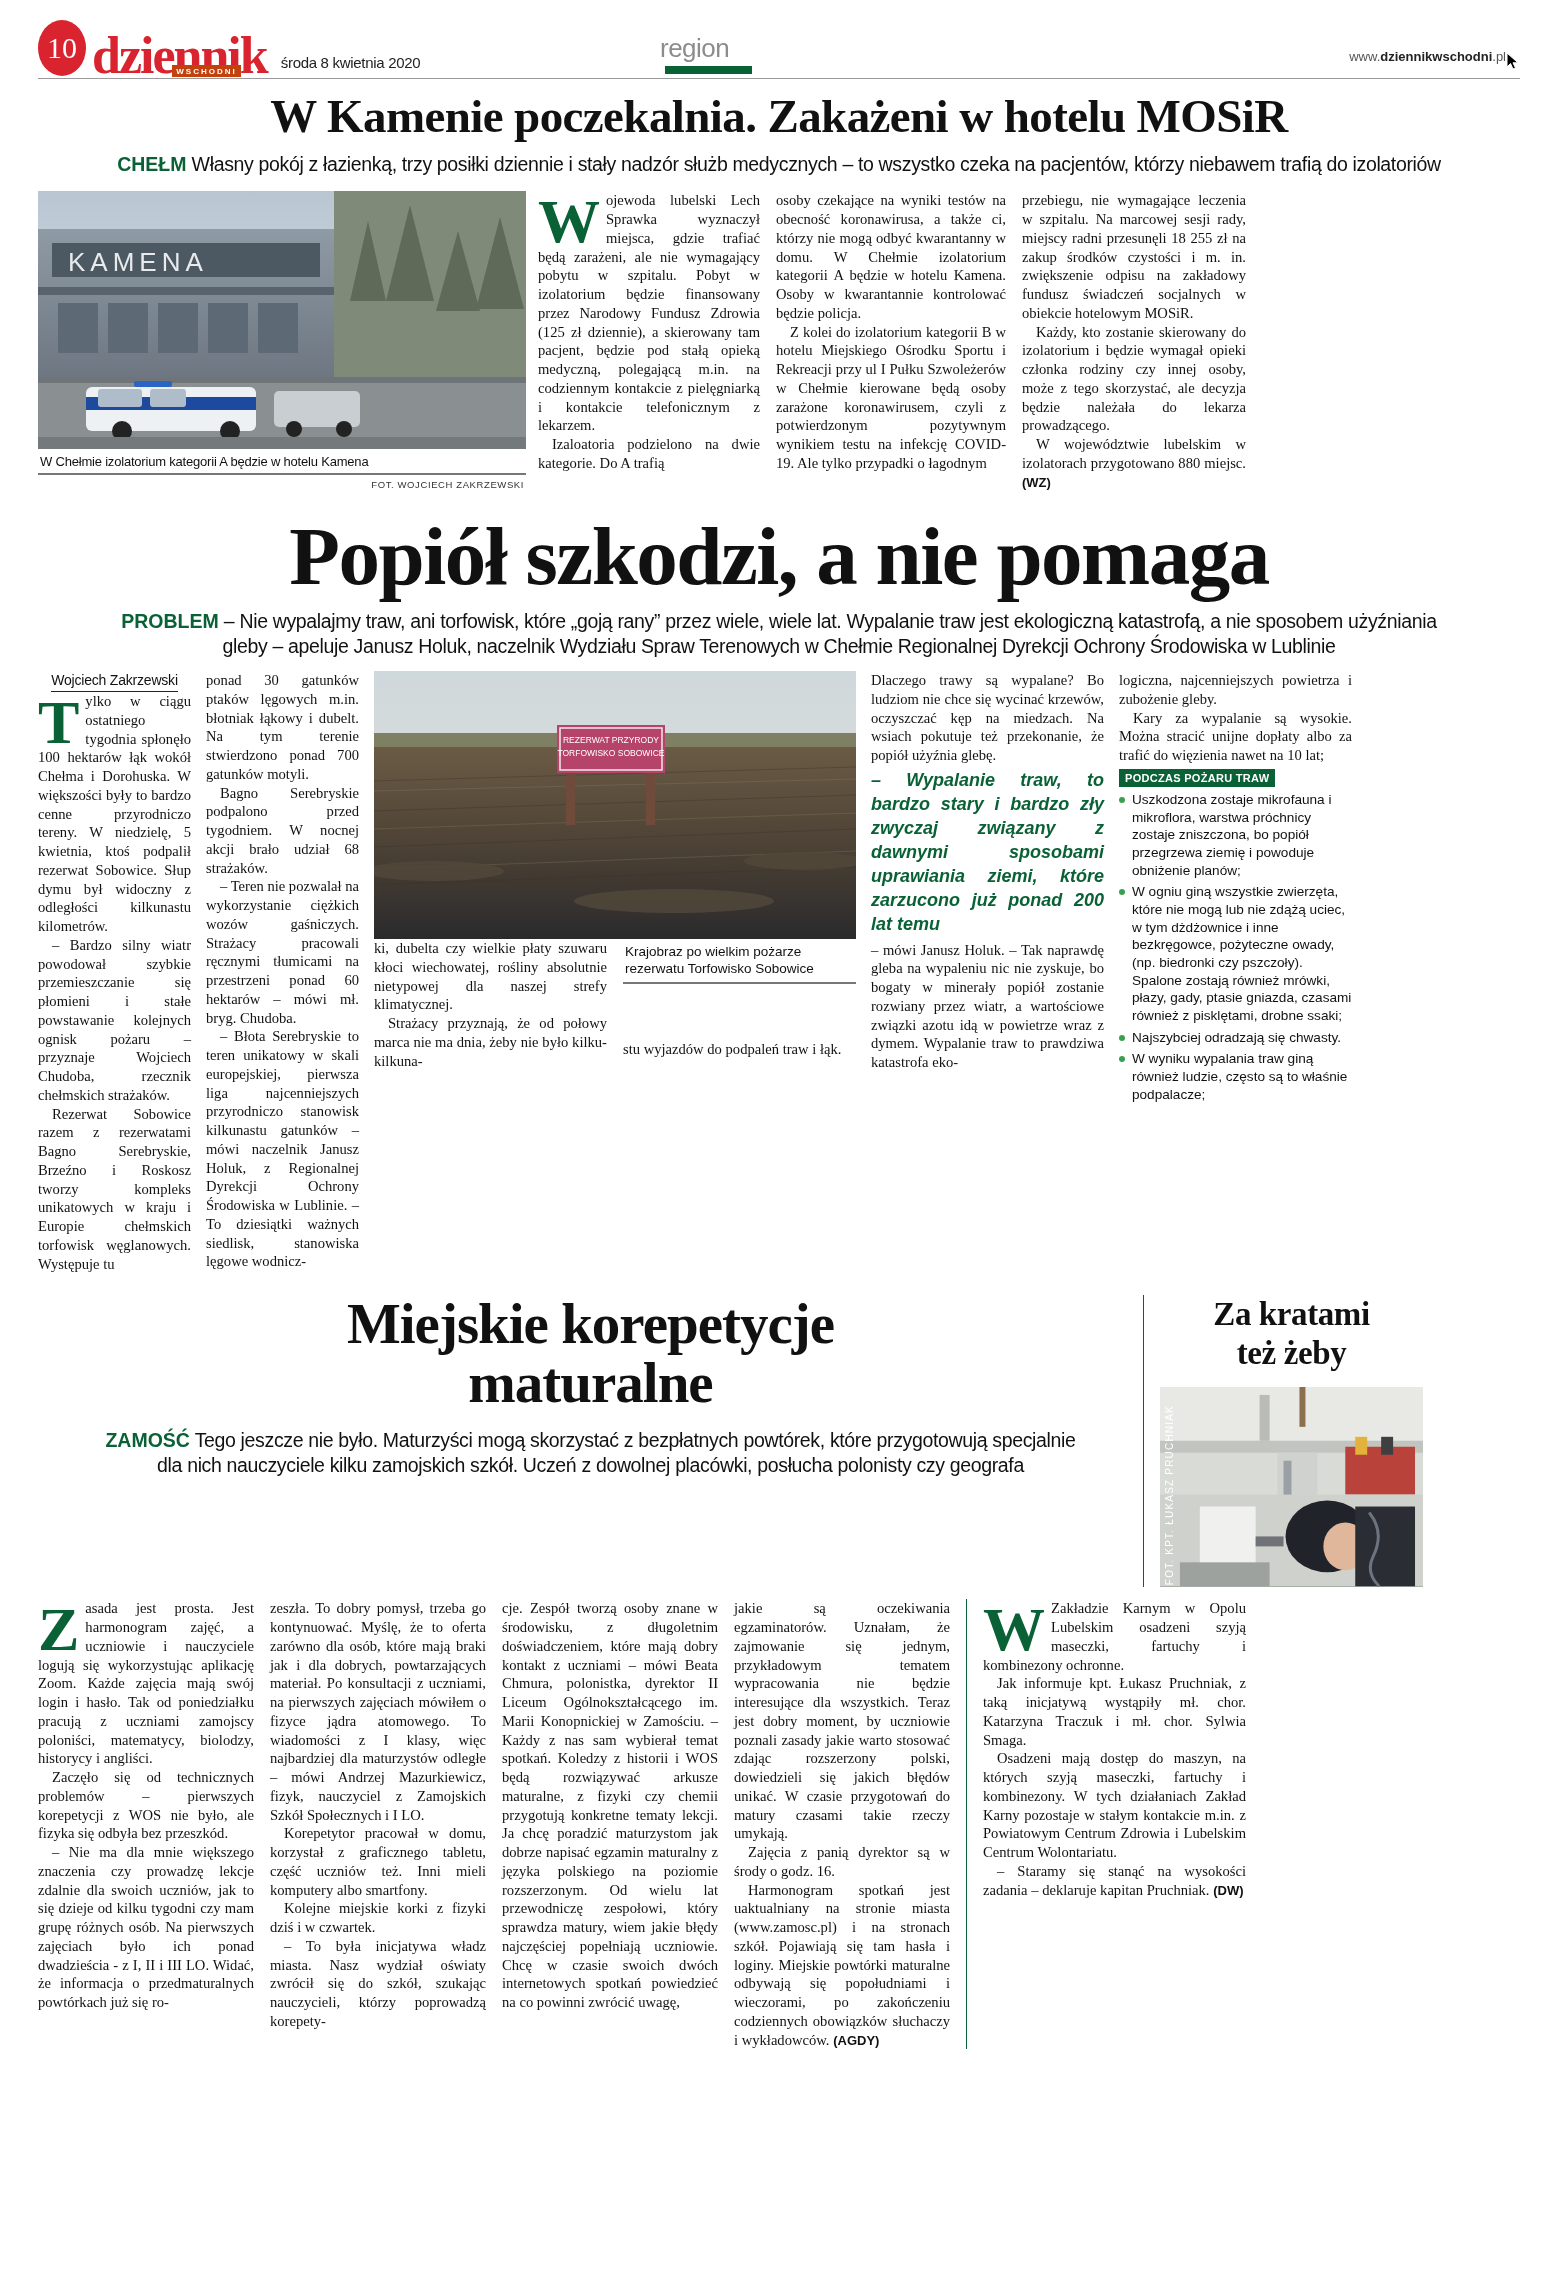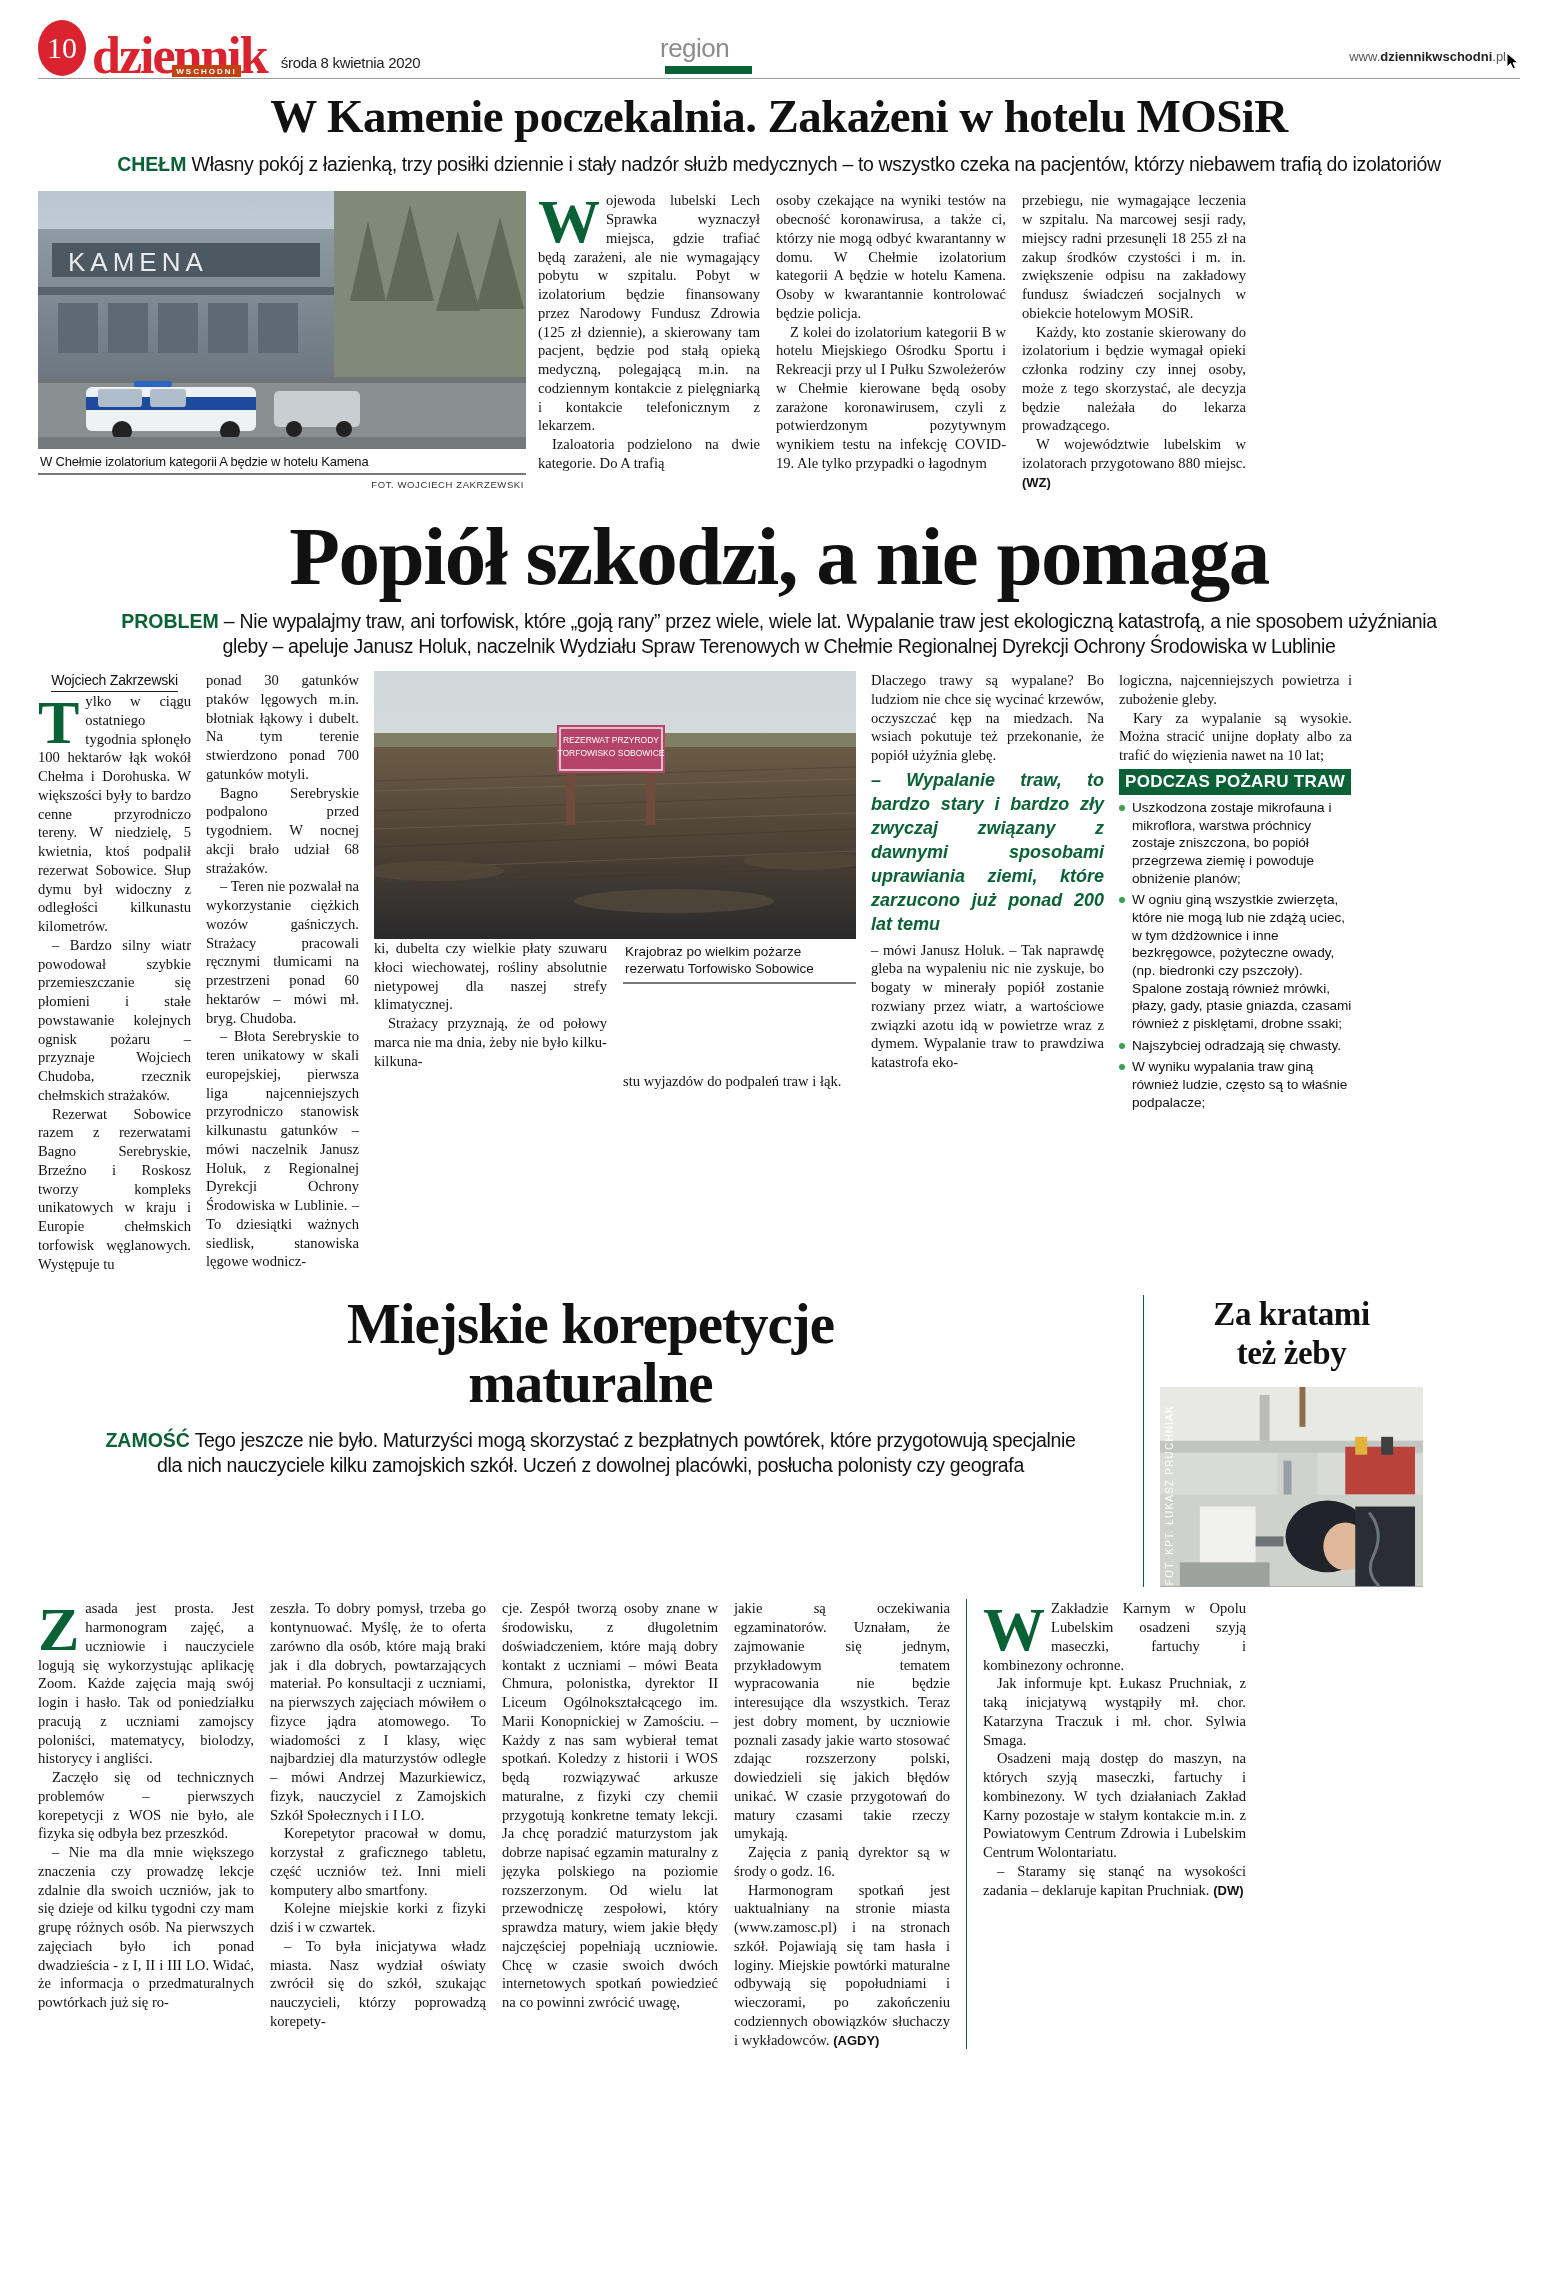--- a/index.html
+++ b/index.html
@@ -128,21 +128,21 @@
     line-height:1.22; padding:5px 2px 5px 2px; border-bottom:2px solid #777;
   }
   .quote {
     font-family:"Liberation Sans", sans-serif; font-style:italic;
     font-weight:bold; color:#0a6136; font-size:18px; line-height:1.33;
     margin:4px 0 4px 0;
   }
   .factbox-title {
     background:#0a6136; color:#fff;
     font-family:"Liberation Sans", sans-serif; font-weight:bold;
-    font-size:17px; letter-spacing:0.3px; padding:3px 6px 3px 6px;
+    font-size:11px; letter-spacing:0.3px; padding:3px 6px 3px 6px;
     display:inline-block; margin-top:4px;
   }
   .factbox {
     font-family:"Liberation Sans", sans-serif; font-size:13.6px;
     line-height:1.30; margin-top:4px;
   }
   .factbox li { list-style:none; margin:0 0 4px 0; padding-left:13px; position:relative; }
   .factbox li:before {
     content:""; position:absolute; left:0; top:6px;
     width:6px; height:6px; border-radius:50%; background:#3aa04f;
@@ -341,21 +341,21 @@
           </g>
         </svg>
       </div>
       <div style="display:flex; gap:16px; margin-top:0;">
         <div class="txtcol" style="width:233px;">
           <p class="noind">ki, dubelta czy wielkie płaty szuwaru kłoci wiechowatej, rośliny absolutnie nietypowej dla naszej strefy klimatycznej.</p>
           <p>Strażacy przyznają, że od połowy marca nie ma dnia, żeby nie było kilku-kilkuna-</p>
         </div>
         <div style="width:233px;">
           <div class="photo2-cap">Krajobraz po wielkim pożarze rezerwatu Torfowisko Sobowice</div>
-          <div class="txtcol" style="margin-top:88px;">
+          <div class="txtcol" style="margin-top:56px;">
             <p class="noind">stu wyjazdów do podpaleń traw i łąk.</p>
           </div>
         </div>
       </div>
     </div>
 
     <div class="txtcol" style="width:233px;">
       <p class="noind">Dlaczego trawy są wypalane? Bo ludziom nie chce się wycinać krzewów, oczyszczać kęp na miedzach. Na wsiach pokutuje też przekonanie, że popiół użyźnia glebę.</p>
       <div class="quote">– Wypalanie traw, to bardzo stary i bardzo zły zwyczaj związany z dawnymi sposobami uprawiania ziemi, które zarzucono już ponad 200 lat temu</div>
       <p class="noind">– mówi Janusz Holuk. – Tak naprawdę gleba na wypaleniu nic nie zyskuje, bo bogaty w minerały popiół zostanie rozwiany przez wiatr, a wartościowe związki azotu idą w powietrze wraz z dymem. Wypalanie traw to prawdziwa katastrofa eko-</p>

